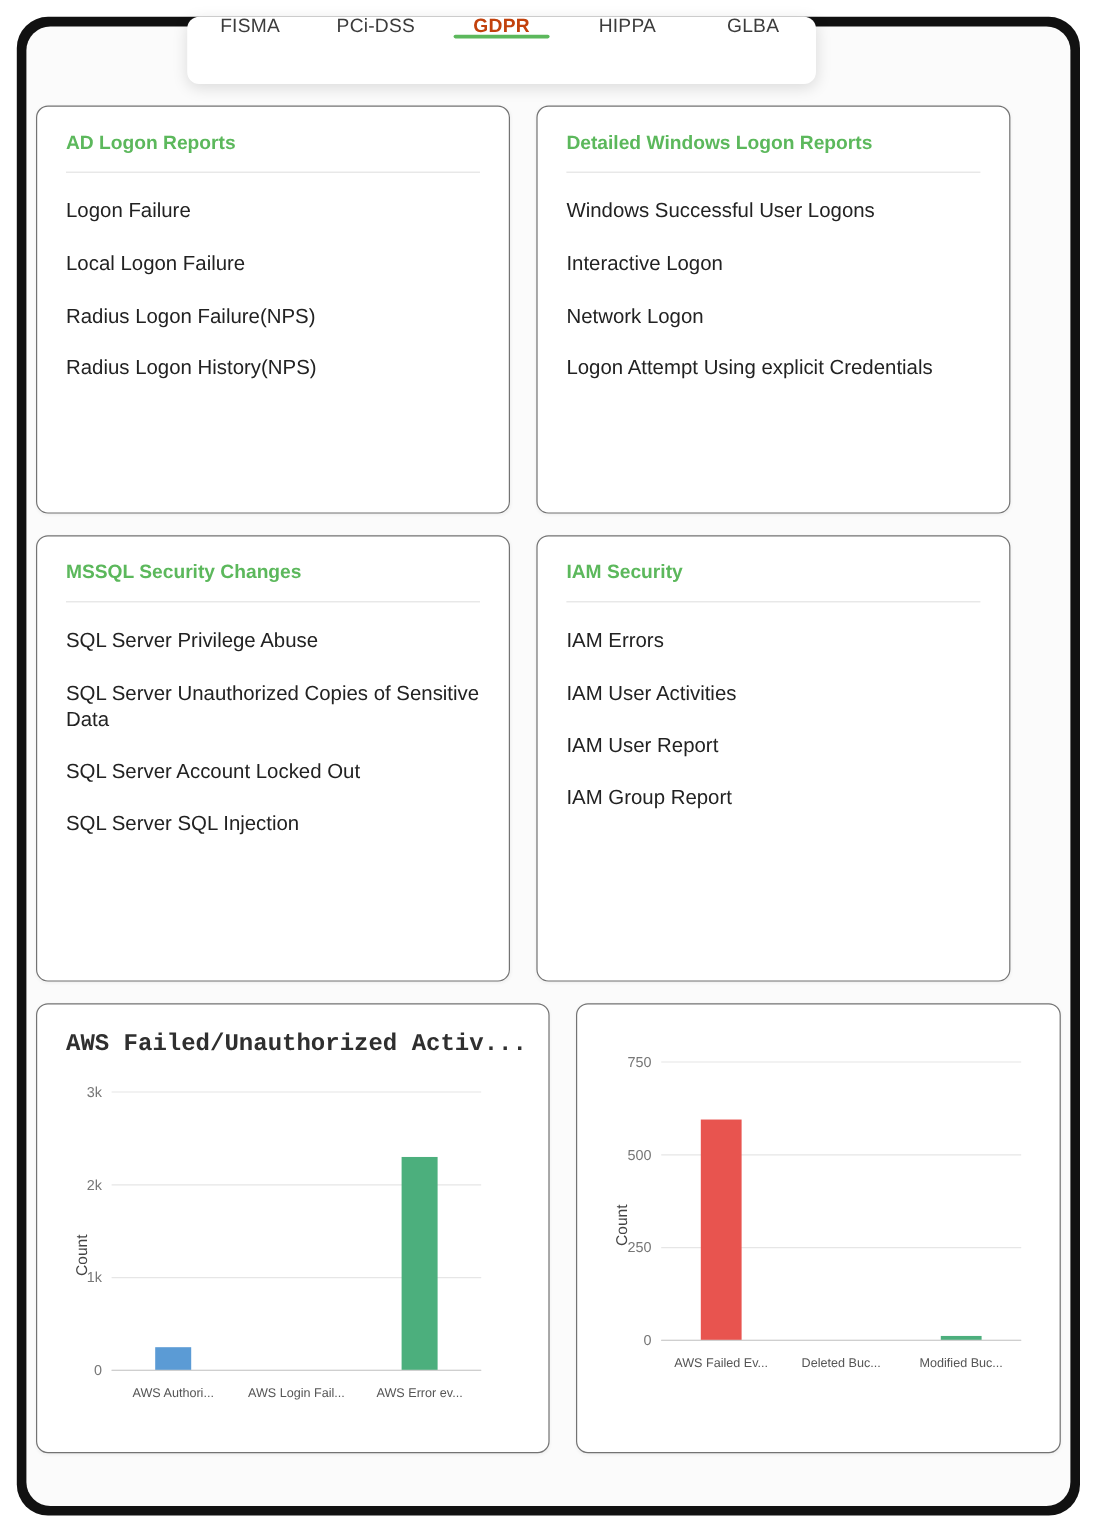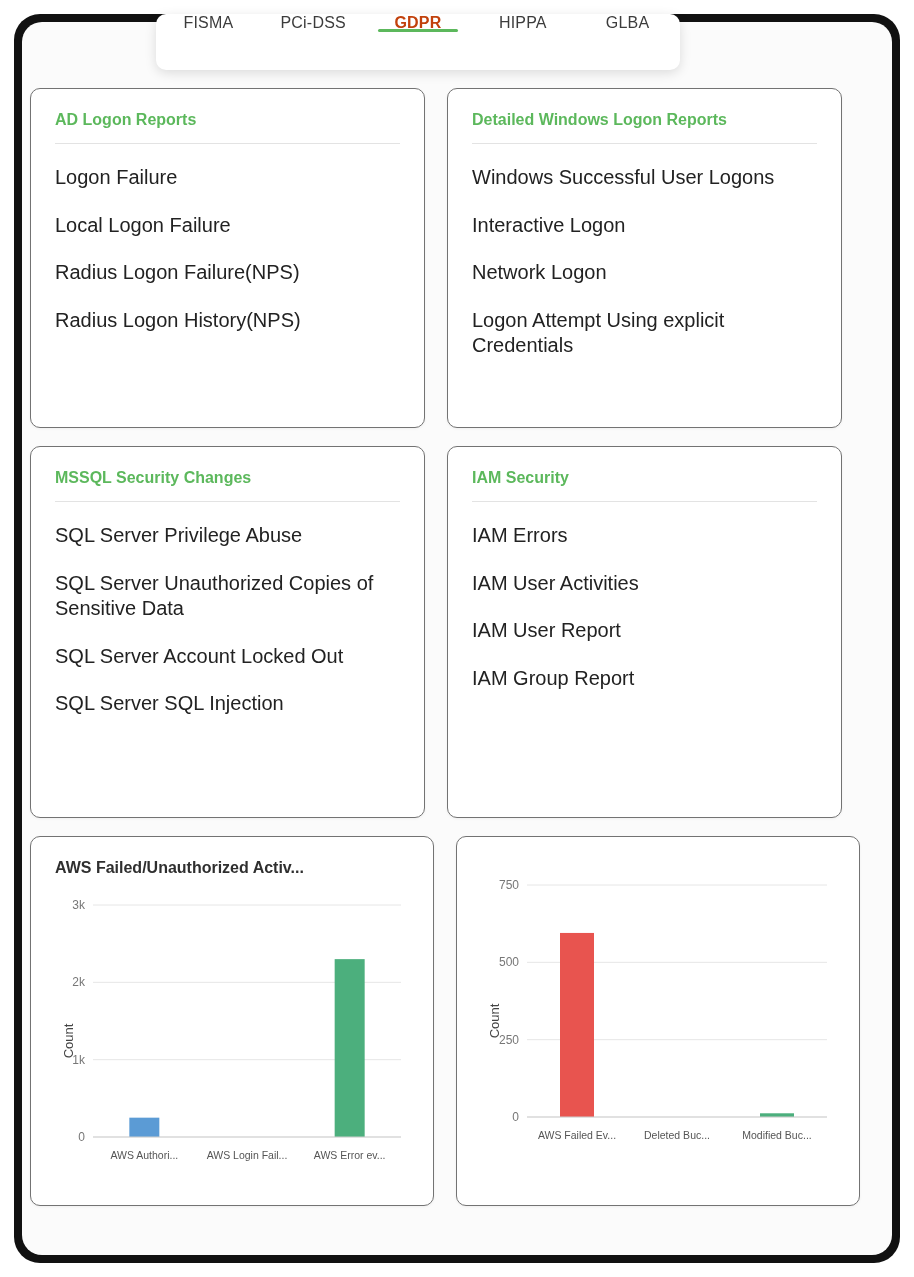--- a/index.html
+++ b/index.html
@@ -108,40 +108,41 @@
   .card-title {
     font-size: 16px;
     font-weight: bold;
     color: #5cb85c;
     padding-bottom: 14px;
     border-bottom: 1px solid #e3e3e3;
     margin-bottom: 10px;
   }
   .report-list { list-style: none; }
   .report-list li {
-    font-size: 20px;
+    font-size: 17px;
     color: #222;
     line-height: 1.28;
     padding: 11px 0 11px 0;
   }
 
   
   .row1 .card { min-height: 340px; }
   .row2 .card { min-height: 372px; }
   .row3 .card { min-height: 370px; padding: 20px 18px 14px 18px; }
 
   
   .chart-title {
-    font-size: 16px;
+    font-size: 20px;
     font-weight: bold;
     color: #2f2f2f;
     margin: 2px 0 0 6px;
     white-space: nowrap;
     overflow: hidden;
     text-overflow: ellipsis;
+    font-family: Liberation Mono, monospace;
   }
   .chart-wrap { position: relative; width: 100%; height: 300px; margin-top: 14px; }
   .ylabel {
     position: absolute;
     left: 2px;
     top: 50%;
     transform: translateY(-50%) rotate(-90deg);
     transform-origin: center;
     font-size: 13px;
     color: #444;

